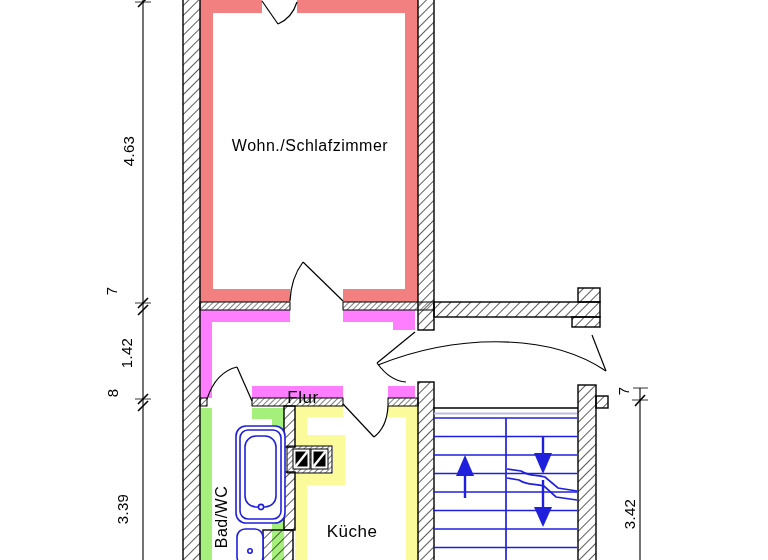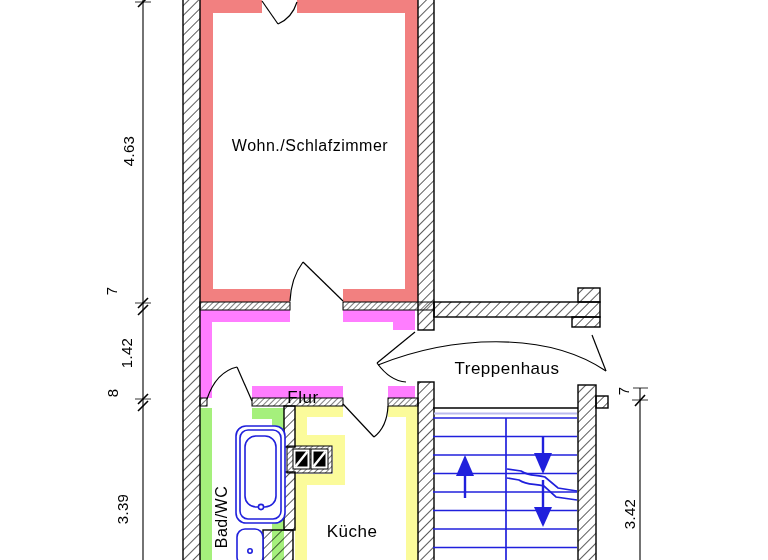--- a/index.html
+++ b/index.html
@@ -180,21 +180,20 @@
   <g stroke="#000">
     <line x1="640" y1="388" x2="640" y2="560" stroke-width="1.1"></line>
     <line x1="633" y1="388" x2="648" y2="388" stroke-width="0.8"></line>
     <line x1="632" y1="400" x2="648" y2="400" stroke-width="0.8"></line>
     <line x1="635" y1="406" x2="645" y2="395" stroke-width="1.6"></line>
   </g>
 </svg>
 
 <div class="lbl big" style="left:310px;top:146px;">Wohn./Schlafzimmer</div>
 <div class="lbl room-lbl" style="left:303px;top:354px;margin-top:44px;">Flur</div>
-<div class="lbl room-lbl" style="left:507px;top:369px;">Treppenhaus</div>
 <div class="lbl room-lbl" style="left:352px;top:532px;">Küche</div>
 <div class="lbl room-lbl rot" style="left:222px;top:517px;font-size:16px;">Bad/WC</div>
 
 <div class="lbl dim rot" style="left:128px;top:151px;">4.63</div>
 <div class="lbl dim rot" style="left:111px;top:291px;">7</div>
 <div class="lbl dim rot" style="left:126px;top:353px;">1.42</div>
 <div class="lbl dim rot" style="left:112px;top:393px;">8</div>
 <div class="lbl dim rot" style="left:122px;top:509px;">3.39</div>
 <div class="lbl dim rot" style="left:623px;top:391px;">7</div>
 <div class="lbl dim rot" style="left:629px;top:514px;">3.42</div>

